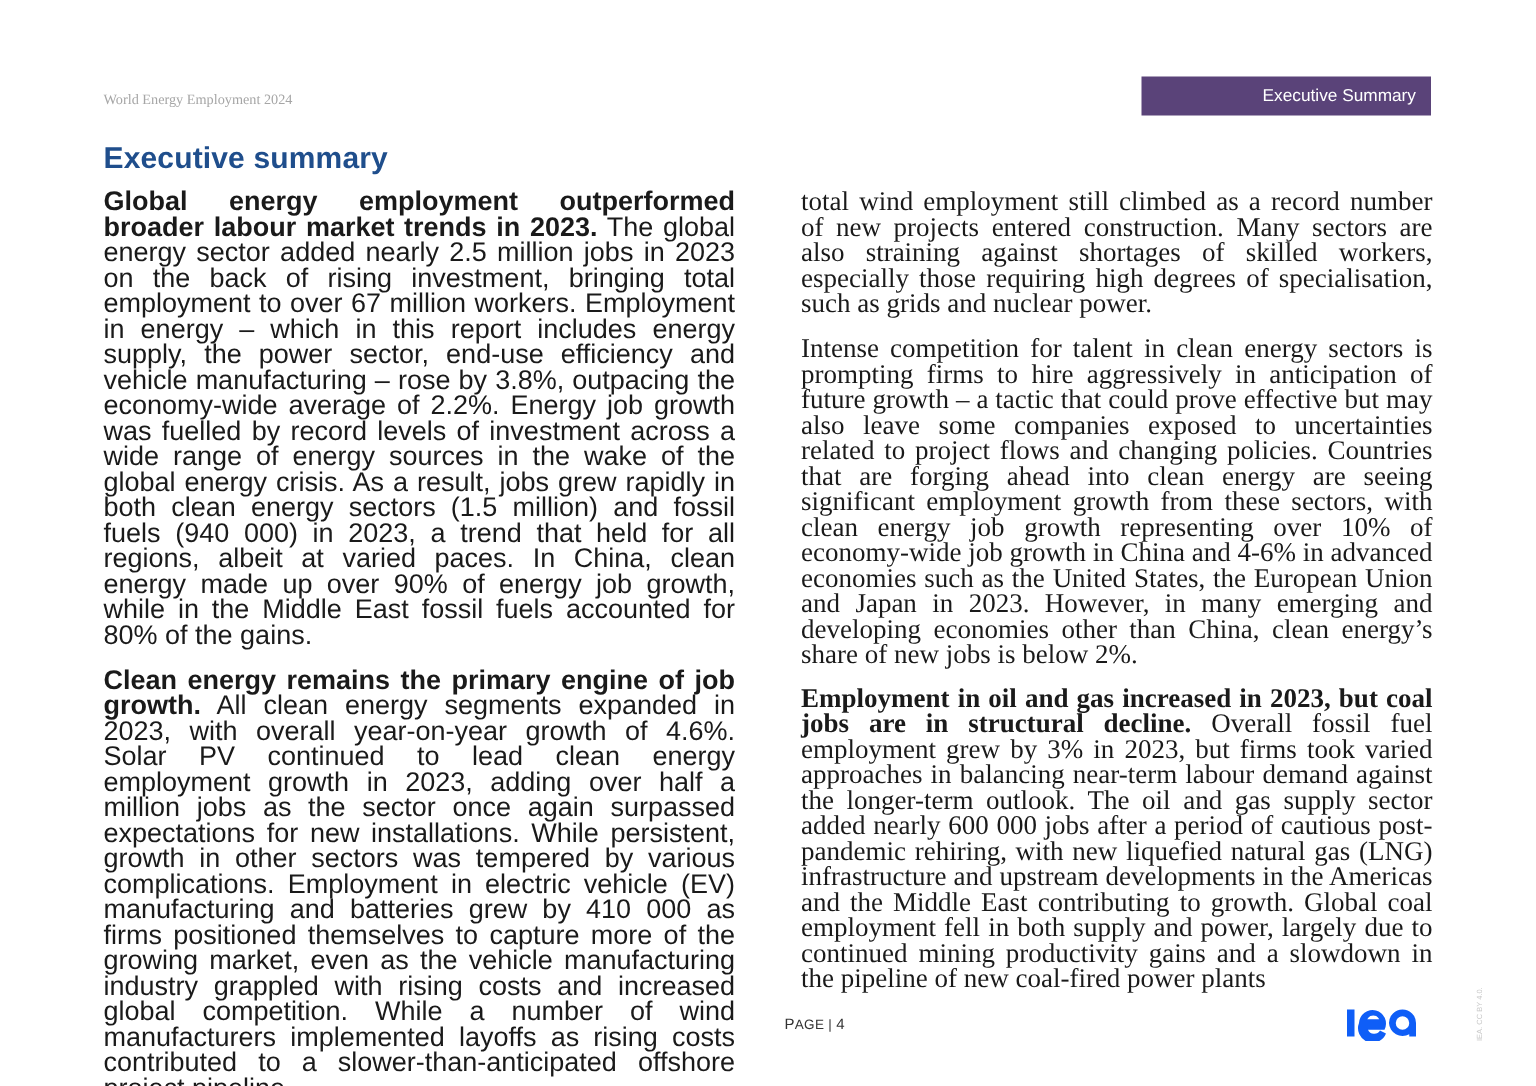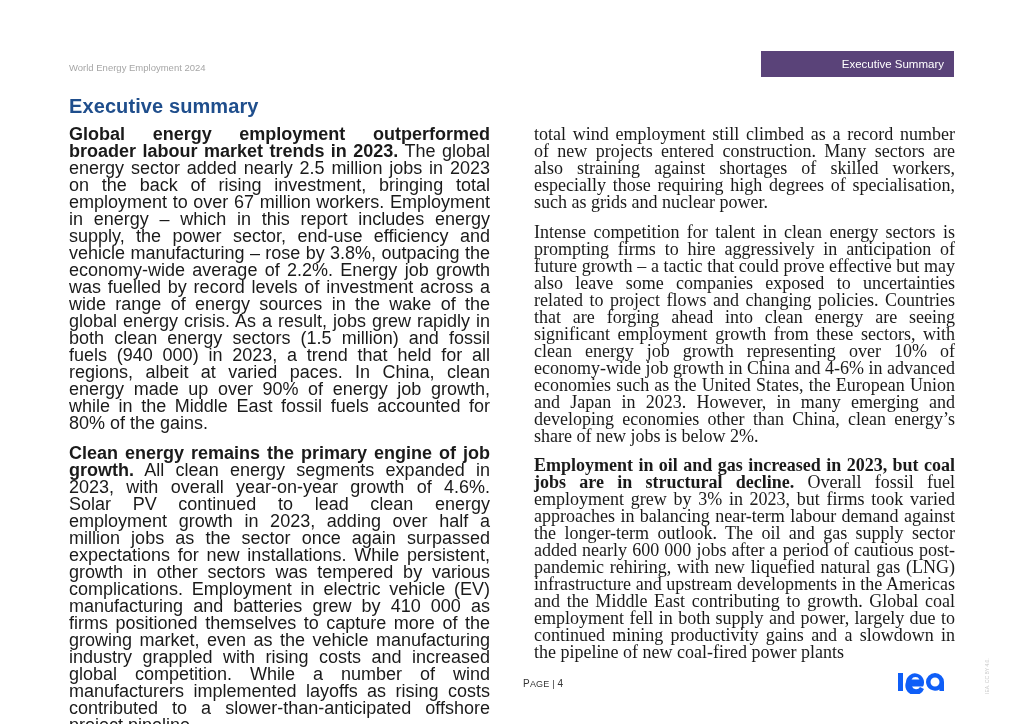--- a/index.html
+++ b/index.html
@@ -1,18 +1,18 @@
 <!DOCTYPE html>
 <html><head>
   <meta charset="utf-8">
   <style>
     html, body { margin: 0; padding: 0; background: #ffffff; }
     body { width: 1024px; height: 724px; position: relative; overflow: hidden;
       font-family: "Liberation Sans", sans-serif; color: #1a1a1a; }
-    .running-header { position: absolute; left: 69px; top: 62px; font-size: 9.5px; color: #a6a6a6; }
+    .running-header { position: absolute; left: 69px; top: 62px; font-size: 9.5px; color: #a6a6a6; font-family: Liberation Serif, serif; }
     .section-tab { position: absolute; left: 761px; top: 51px; width: 193px; height: 26px;
       background: #5a4379; color: #ffffff; font-size: 11.5px; box-sizing: border-box;
       display: flex; align-items: center; justify-content: flex-end; padding-right: 10px; }
     .page-title { position: absolute; left: 69px; top: 95px; margin: 0; font-size: 20px; font-weight: bold;
       color: #1f4e8c; letter-spacing: 0.1px; }
     .col { position: absolute; top: 126px; width: 421px; font-size: 18px; line-height: 17px;
       text-align: justify; }
     .col-left { left: 69px; }
     .col-right { left: 534px; font-family: Liberation Serif, serif; }
     .col p { margin: 0 0 12.5px 0; }

